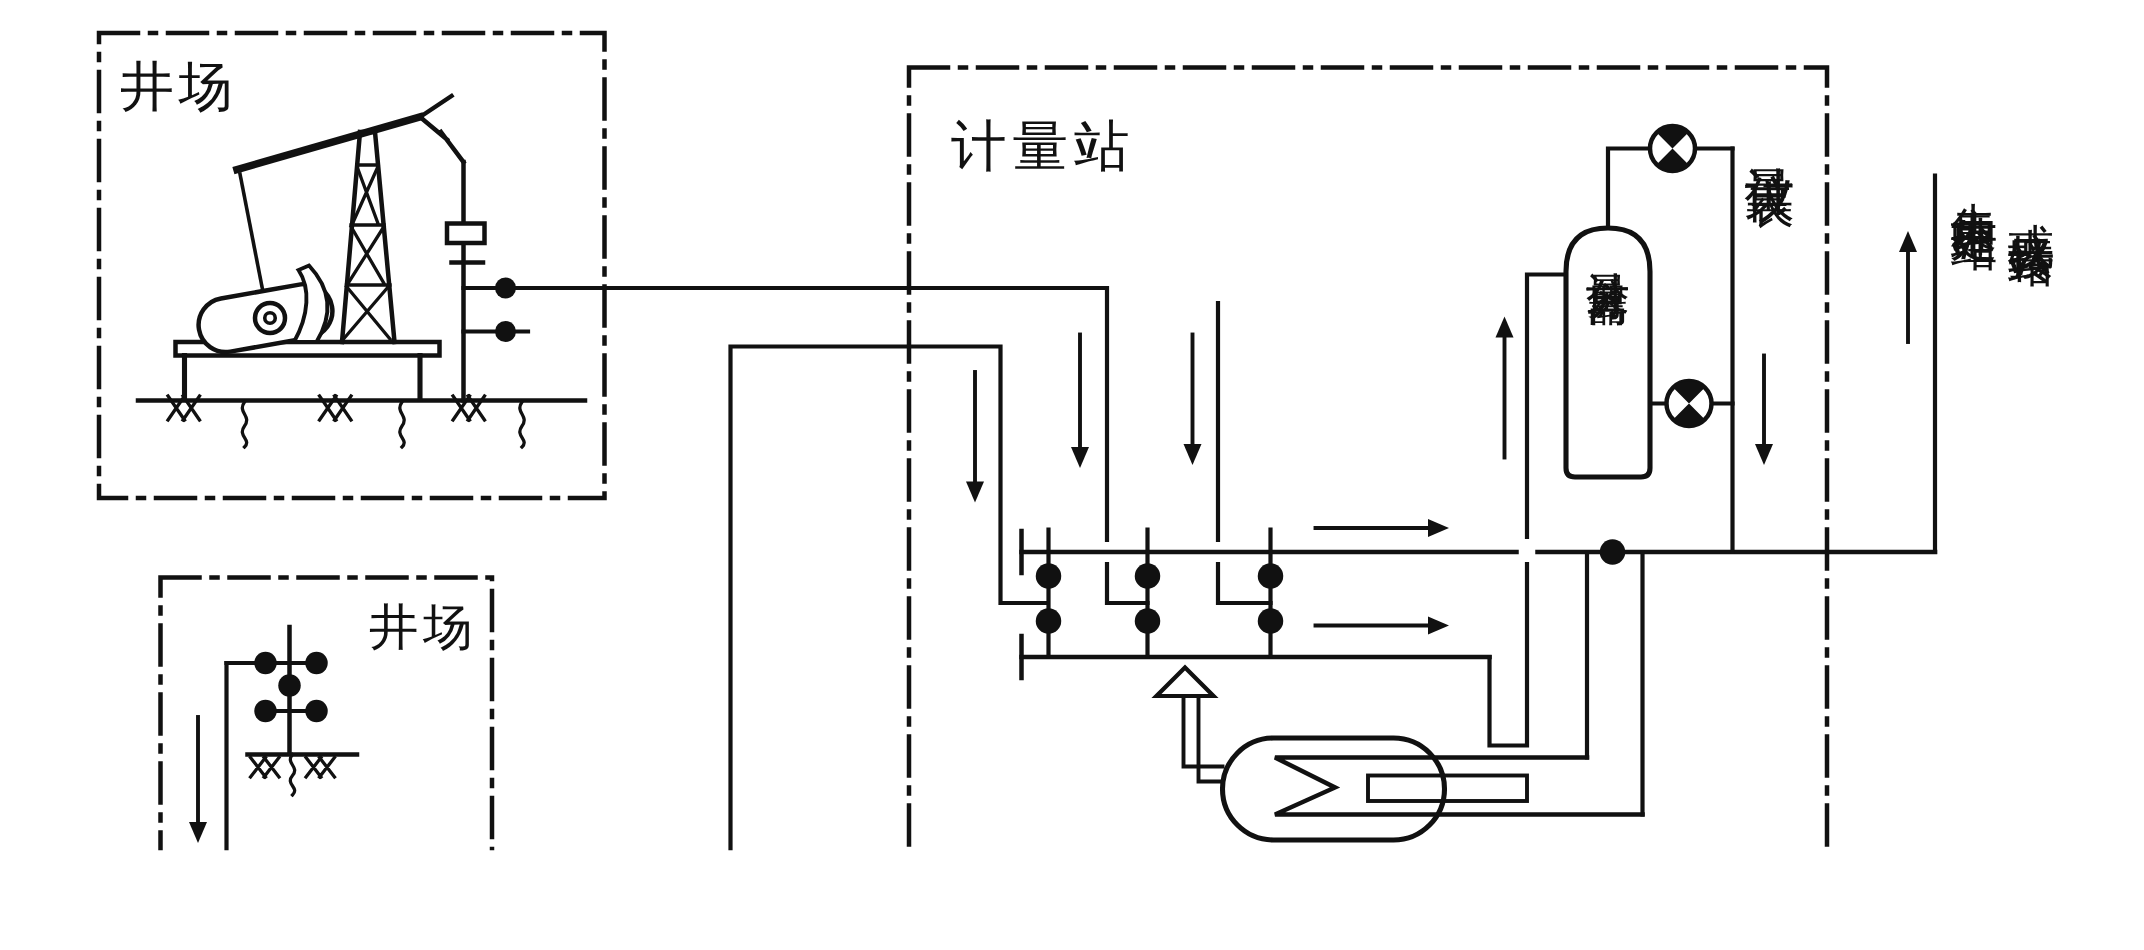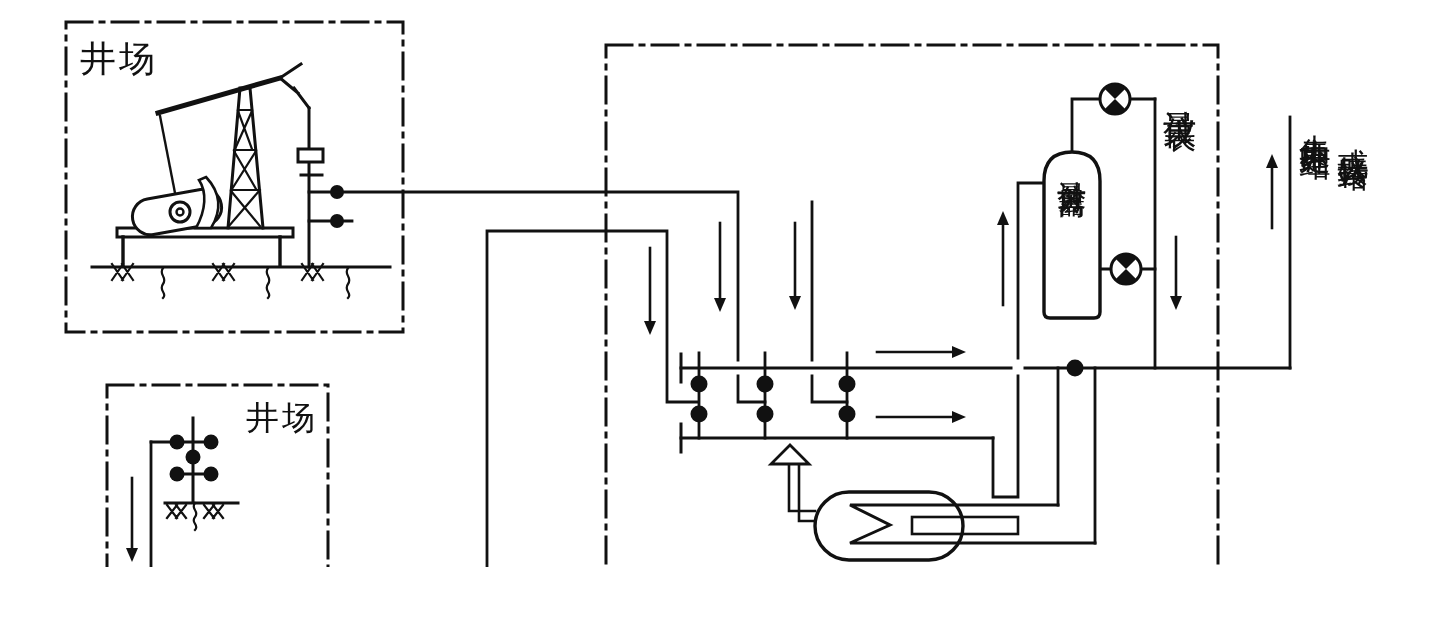--- a/index.html
+++ b/index.html
@@ -160,20 +160,21 @@
     <rect x="912" y="517" width="106" height="17" stroke-width="2.6"></rect>
     <path d="M815,511 H789 V464 M815,521 H799 V464" stroke-width="2.6"></path>
     <polygon points="771,464 809,464 790,445" stroke-width="2.8" fill="#fff"></polygon>
   </g>
 </svg>
 
   <div class="lbl" style="left:80px;top:40px;font-size:36px;letter-spacing:3px;">井场</div>
 
   <div class="lbl" style="left:246px;top:400px;font-size:33px;letter-spacing:3px;">井场</div>
 
+  <div class="lbl" style="left:634px;top:78px;font-size:37px;letter-spacing:4px;">计量站</div>
 
   <div class="lbl vtext" style="left:1056px;top:158px;font-size:29px;letter-spacing:2px;">计量分离器</div>
 
   <div class="lbl vtext" style="left:1162px;top:84px;font-size:33px;letter-spacing:3px;">计量仪表</div>
 
 
   <div class="lbl vtext" style="left:1298px;top:110px;font-size:31px;letter-spacing:3px;">去集中处理站</div>
   <div class="lbl vtext" style="left:1336px;top:124px;font-size:31px;letter-spacing:3px;">或去接转站</div>
 
 </div>

